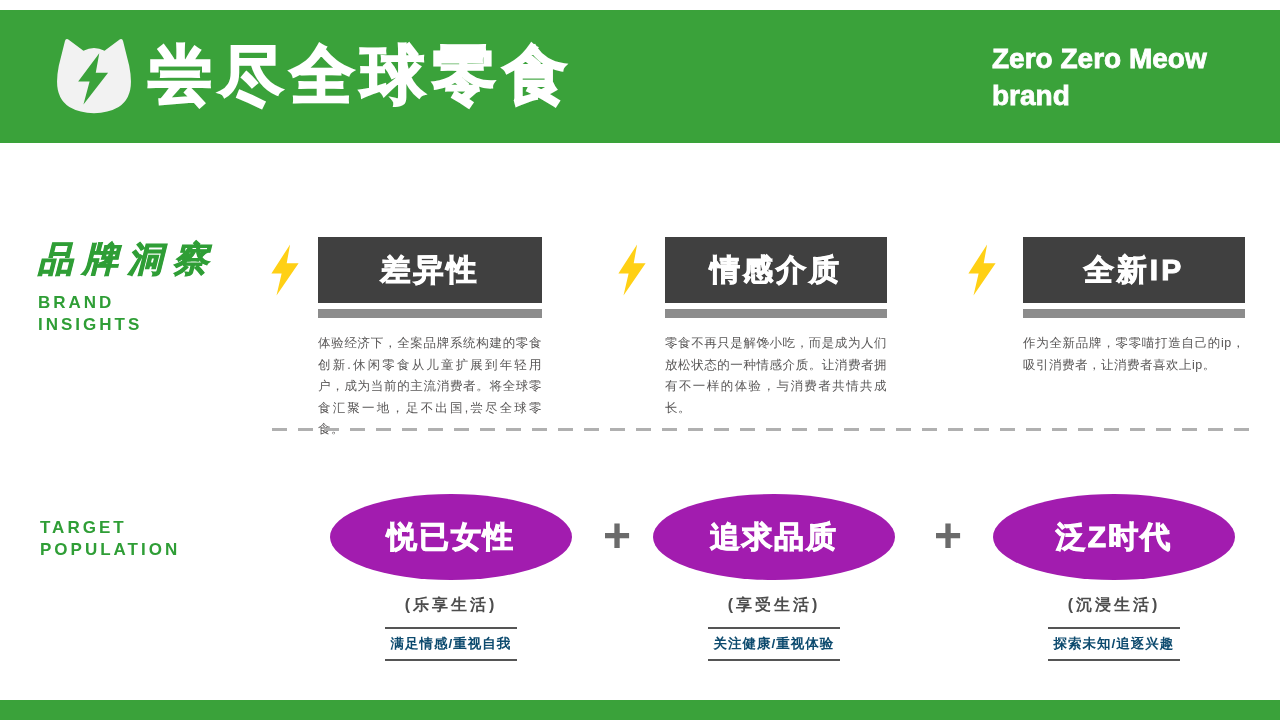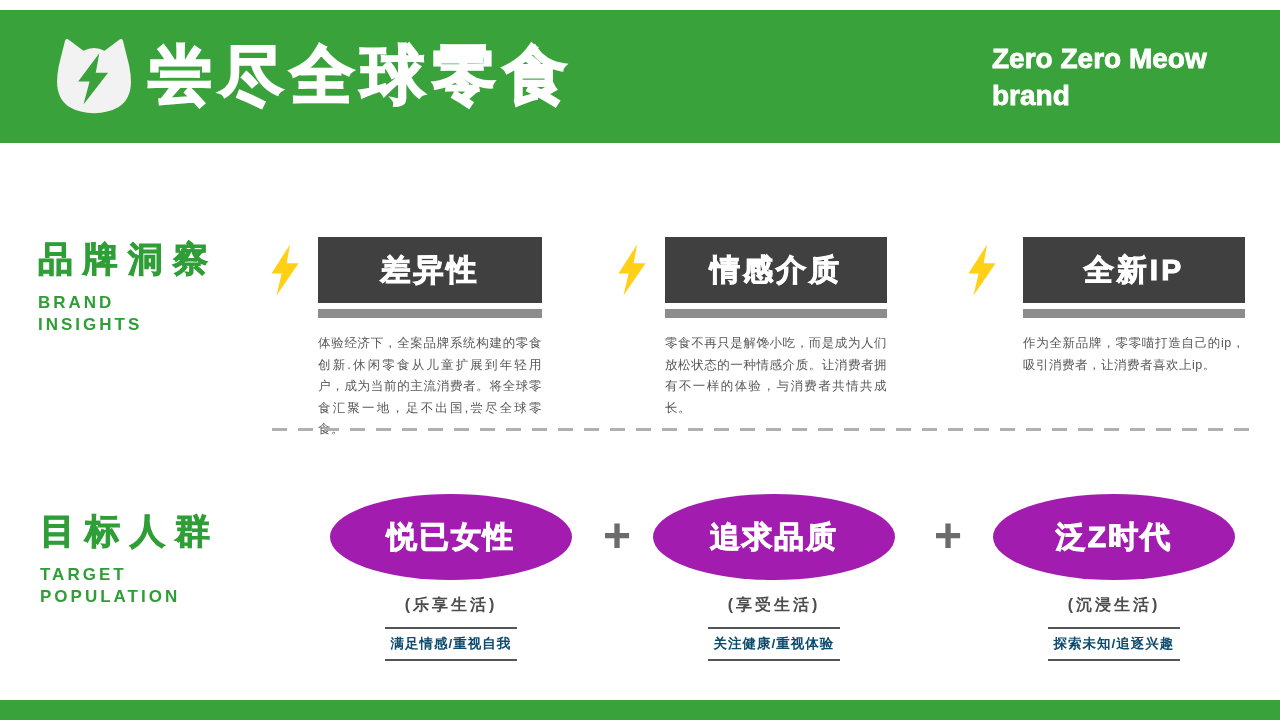--- a/index.html
+++ b/index.html
@@ -21,21 +21,21 @@
   }
   .brand-name {
     position:absolute; left:992px; top:50%; transform:translateY(-50%);
     color:#ffffff; font-weight:900; font-size:28px; line-height:37px;
     -webkit-text-stroke:0.8px #ffffff;
   }
   
   .section-label { position:absolute; }
   .section-label .cn {
     color:#2f9e36; font-size:35px; font-weight:900; letter-spacing:10px;
-    white-space:nowrap; -webkit-text-stroke:1px #2f9e36;
+    white-space:nowrap;font-style:italic; -webkit-text-stroke:1px #2f9e36;
   }
   .section-label .en {
     display:block; color:#2f9e36; font-size:17px; font-weight:800;
     letter-spacing:3px; line-height:22px;
   }
   .section-label .en:first-of-type { margin-top:9px; }
   #insights-label { left:38px; top:236px; }
   #target-label   { left:40px; top:508px; }
   
   .bolt { position:absolute; width:34px; height:58px; }
@@ -125,21 +125,20 @@
   </div>
   <div class="insight-col" style="left:1023px; width:222px;">
     <div class="title-box">全新IP</div>
     <div class="title-shadow"></div>
     <div class="insight-desc">作为全新品牌，零零喵打造自己的ip，吸引消费者，让消费者喜欢上ip。</div>
   </div>
 
   <div class="dashed-divider"></div>
 
   <div class="section-label" id="target-label">
-    <div class="cn">目标人群</div>
     <span class="en">TARGET</span>
     <span class="en">POPULATION</span>
   </div>
 
   <div class="target-group" style="left:330px;">
     <div class="ellipse">悦已女性</div>
     <div class="group-sub">(乐享生活)</div>
     <div class="group-tag">满足情感/重视自我</div>
   </div>
   <div class="plus-sign" style="left:592px;">+</div>

